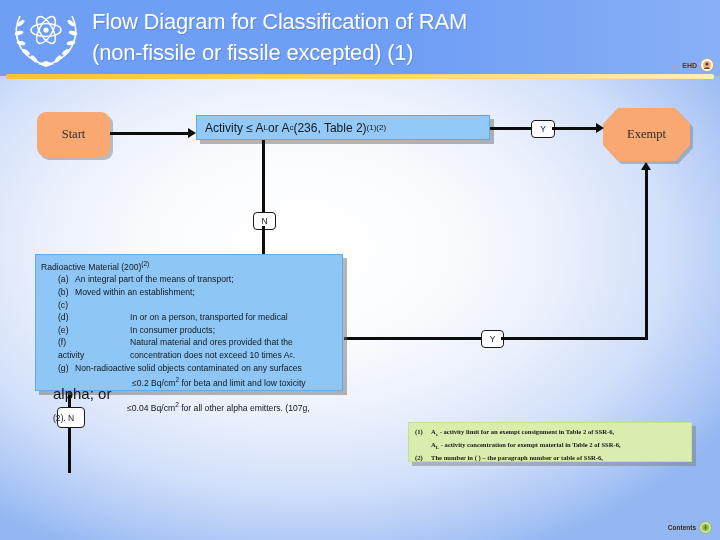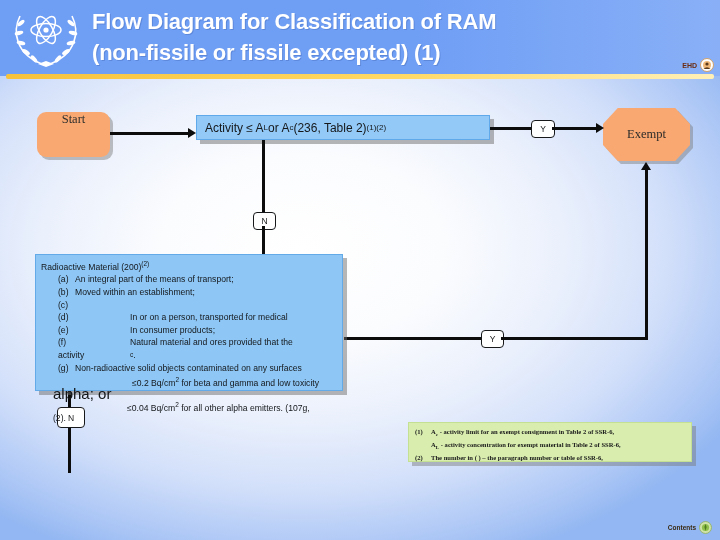--- a/index.html
+++ b/index.html
@@ -37,21 +37,21 @@
     background: linear-gradient(to right, #f6c23c 0%, #ffd964 55%, #fff0b8 100%);
     border-radius: 2px;
   }
   #title {
     position: absolute;
     left: 92px;
     top: 6px;
     width: 560px;
     color: #ffffff;
     font-size: 22px;
-    font-weight: bold;
+    font-weight: normal;
     line-height: 31px;
     letter-spacing: -0.2px;
     text-shadow: 1px 1px 0 rgba(40,70,140,0.25);
   }
   #logo {
     position: absolute;
     left: 8px;
     top: 2px;
     width: 76px;
     height: 70px;
@@ -72,20 +72,21 @@
   }
   #start-box {
     position: absolute;
     left: 37px;
     top: 112px;
     width: 73px;
     height: 45px;
     background: #f9a871;
     border-radius: 9px;
     display: flex;
+    align-items: center;
     justify-content: center;
     color: #30302e;
     font-size: 12.5px;
     font-family: "Liberation Serif", serif;
     box-shadow: 3px 3px 0 rgba(120,120,120,0.45);
   }
   #decision-box {
     position: absolute;
     left: 196px;
     top: 115px;
@@ -362,28 +363,29 @@
     <div class="ram-row">
         <span class="ram-lbl-wide">(e)</span>
         <span>In consumer products;</span>
       </div>
     <div class="ram-row">
         <span class="ram-lbl-wide">(f)</span>
         <span>Natural material and ores provided that the</span>
       </div>
     <div class="ram-row">
         <span class="ram-lbl-wide">activity</span>
+        <span>concentration does not exceed 10 times A</span>
         <sub>c</sub>
         <span>.</span>
       </div>
     <div class="ram-row">
         <span class="ram-lbl">(g)</span>
         <span>Non-radioactive solid objects contaminated on any surfaces</span>
       </div>
-    <div class="ram-ind2"><span>≤0.2 Bq/cm</span><sup>2</sup><span> for beta and gamma and low toxicity</span></div>
+    <div class="ram-ind2"><span>≤0.2 Bq/cm</span><sup>2</sup><span> for beta and limit and low toxicity</span></div>
   </div>
 
   <div id="overflow-line1">alpha; or</div>
   <div id="overflow-line2"><span>≤0.04 Bq/cm</span><sup>2</sup><span> for all other alpha emitters. (107g,</span></div>
   <div id="overflow-line3">(2).</div>
 
   <div id="footnote">
     <div class="fn-row">
       <span class="fn-num">(1)</span>
       <span class="fn-txt"><span>A</span><sub>c</sub><span> - activity limit for an exempt consignment in Table 2 of  SSR-6,</span></span>

